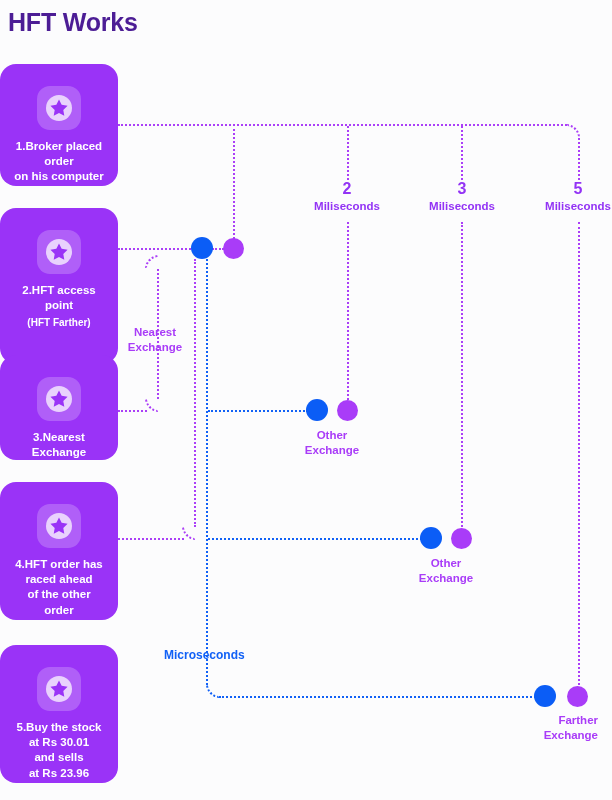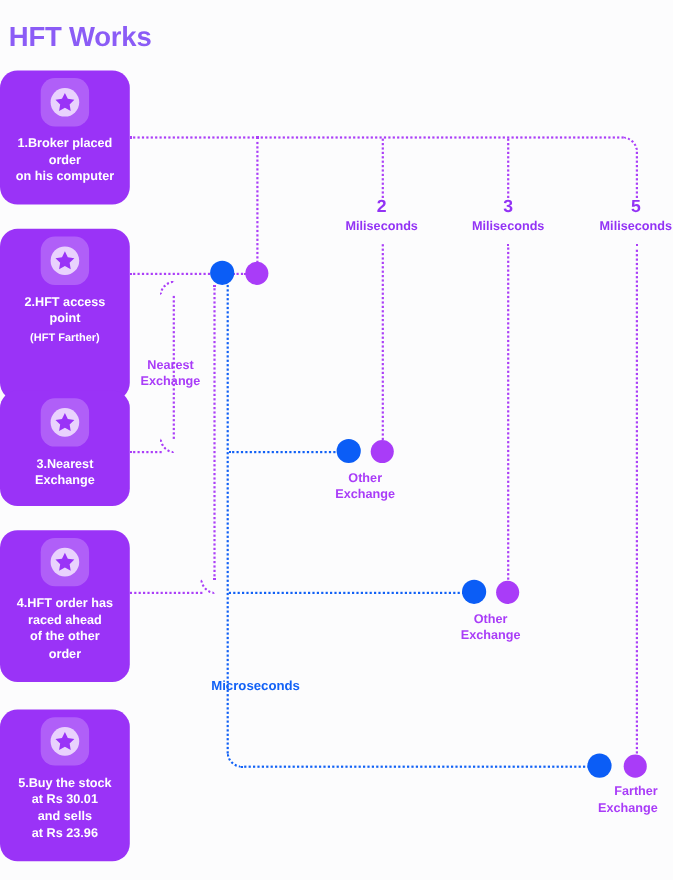--- a/index.html
+++ b/index.html
@@ -18,39 +18,39 @@
     position: absolute;
     inset: 0;
     width: 612px;
     height: 800px;
   }
 
   
   #page-title {
     position: absolute;
     left: 8px;
-    top: 20px;
+    top: 8px;
     font-size: 25px;
     font-weight: bold;
-    color: #8b5cf6;
+    color: #4c1d95;
     letter-spacing: -0.2px;
   }
 
   
   .step-card {
     position: absolute;
     left: 0px;
     width: 118px;
     background: #9a33f7;
     border-radius: 16px;
     box-sizing: border-box;
     display: flex;
     flex-direction: column;
     align-items: center;
-    padding-top: 7px;
+    padding-top: 22px;
     color: #ffffff;
   }
   .card-icon-tile {
     width: 44px;
     height: 44px;
     border-radius: 13px;
     background: rgba(255,255,255,0.22);
     display: flex;
     align-items: center;
     justify-content: center;
@@ -215,21 +215,21 @@
   </div>
   <div class="tl-head" style="left:407px; top:180px;">
     <div class="tl-num">3</div>
     <div class="tl-unit">Miliseconds</div>
   </div>
   <div class="tl-head" style="left:523px; top:180px;">
     <div class="tl-num">5</div>
     <div class="tl-unit">Miliseconds</div>
   </div>
 
-  <div class="micro-label" style="left:164px; top:616px;margin-left:28px;">Microseconds</div>
+  <div class="micro-label" style="left:164px; top:648px;">Microseconds</div>
 
   <div class="step-card" style="top:64px; height:122px;">
     <div class="card-icon-tile">
       <svg width="30" height="30" viewBox="0 0 30 30" aria-hidden="true">
         <circle cx="15" cy="15" r="13" fill="#ffffff" fill-opacity="0.72"></circle>
         <path d="M15 6.5l2.65 5.37 5.93.86-4.29 4.18 1.01 5.9L15 19.93l-5.3 2.88 1.01-5.9-4.29-4.18 5.93-.86z" fill="#9a33f7"></path>
       </svg>
     </div>
     <div class="card-label">1.Broker placed
 order

